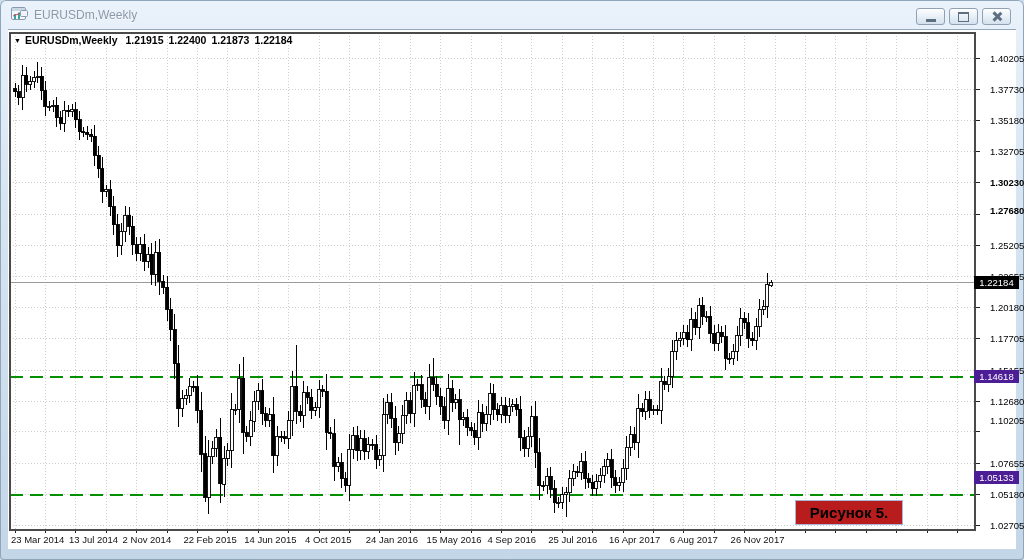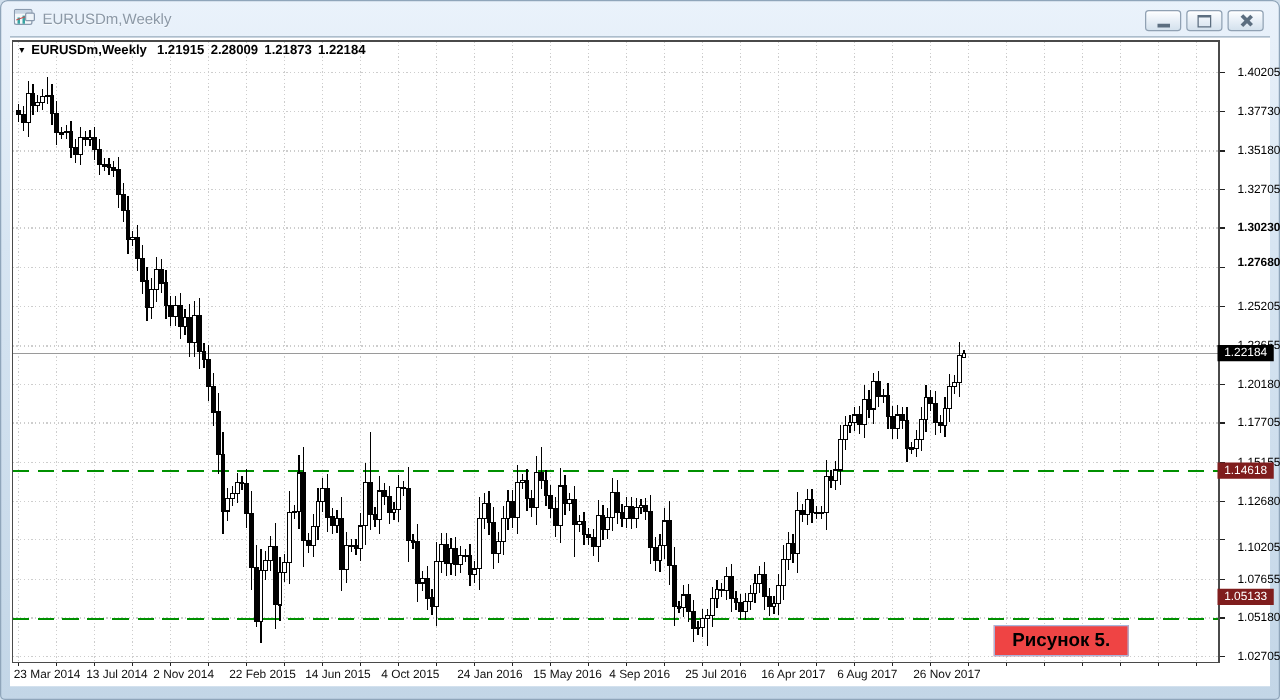--- a/index.html
+++ b/index.html
@@ -34,22 +34,22 @@
   .quote .tri{font-size:7px;vertical-align:1px;margin-right:4px}
   .quote .sym{margin-right:8px}
   .quote .val{margin-right:5px}
   #y-labels{position:absolute;left:975px;top:0;width:44px;height:100%}
   .ylabel{position:absolute;left:7px;font-size:9.5px;line-height:13px;color:#000;white-space:nowrap}
   #x-labels{position:absolute;left:0;top:504px;width:100%;height:14px}
   .xlabel{position:absolute;top:0;font-size:9.5px;color:#111;white-space:nowrap}
   .tag{position:absolute;left:966px;width:45px;height:13px;color:#fff;font-size:9.5px;line-height:13px;
        text-align:center;z-index:3}
   .tag-black{background:#000}
-  .tag-green{background:#7f1d1d}
-  .figure{position:absolute;left:787px;top:470px;width:106px;height:23px;background:#ef4444;
+  .tag-green{background:#4c1d95}
+  .figure{position:absolute;left:787px;top:470px;width:106px;height:23px;background:#b91c1c;
           border:1px solid #a8b6dc;display:flex;align-items:center;justify-content:center;
           font-size:15px;font-weight:700;color:#000;z-index:2}
 </style>
 </head>
 <body>
 
 <div class="window">
 
   <div class="titlebar">
     <span class="app-icon">
@@ -578,37 +578,37 @@
           <rect x="746.5" y="296.9" width="3" height="13.7" fill="#ffffff"></rect>
           <rect x="750.3" y="279.2" width="3" height="17.7" fill="#ffffff"></rect>
           <rect x="754.1" y="276.1" width="3" height="3.1" fill="#ffffff"></rect>
           <rect x="757.9" y="254.7" width="3" height="21.4" fill="#ffffff"></rect>
           <rect x="761.7" y="252.6" width="3" height="3.3" fill="#ffffff"></rect>
         </g>
         <rect class="frame" x="2" y="3" width="965" height="497"></rect>
       </svg>
 
     <div class="quote">
-      <span class="tri">▼</span><span class="sym">EURUSDm,Weekly</span><span class="val">1.21915</span><span class="val">2.28009</span><span class="val">1.21873</span><span class="val">1.22184</span>
+      <span class="tri">▼</span><span class="sym">EURUSDm,Weekly</span><span class="val">1.21915</span><span class="val">1.22400</span><span class="val">1.21873</span><span class="val">1.22184</span>
     </div>
 
     <div id="y-labels">
         <div class="ylabel" style="top: 21.7px;">1.40205</div>
         <div class="ylabel" style="top: 52.5px;">1.37730</div>
         <div class="ylabel" style="top: 84.3px;">1.35180</div>
         <div class="ylabel" style="top: 115.1px;">1.32705</div>
         <div class="ylabel" style="top: 145.9px; font-weight: bold;">1.30230</div>
         <div class="ylabel" style="top: 174px; font-weight: bold;">1.27680</div>
         <div class="ylabel" style="top: 208.5px;">1.25205</div>
         <div class="ylabel" style="top: 240.3px;">1.22655</div>
         <div class="ylabel" style="top: 271.1px;">1.20180</div>
         <div class="ylabel" style="top: 301.9px;">1.17705</div>
         <div class="ylabel" style="top: 333.7px;">1.15155</div>
         <div class="ylabel" style="top: 364.5px;">1.12680</div>
-        <div class="ylabel" style="top: 402px;">1.10205</div>
+        <div class="ylabel" style="top: 384px;">1.10205</div>
         <div class="ylabel" style="top: 427.1px;">1.07655</div>
         <div class="ylabel" style="top: 457.9px;">1.05180</div>
         <div class="ylabel" style="top: 488.7px;">1.02705</div>
       </div>
     <div id="x-labels">
         <div class="xlabel" style="left: 3px;">23 Mar 2014</div>
         <div class="xlabel" style="left: 61px;">13 Jul 2014</div>
         <div class="xlabel" style="left: 114.6px;">2 Nov 2014</div>
         <div class="xlabel" style="left: 175.4px;">22 Feb 2015</div>
         <div class="xlabel" style="left: 236.2px;">14 Jun 2015</div>

